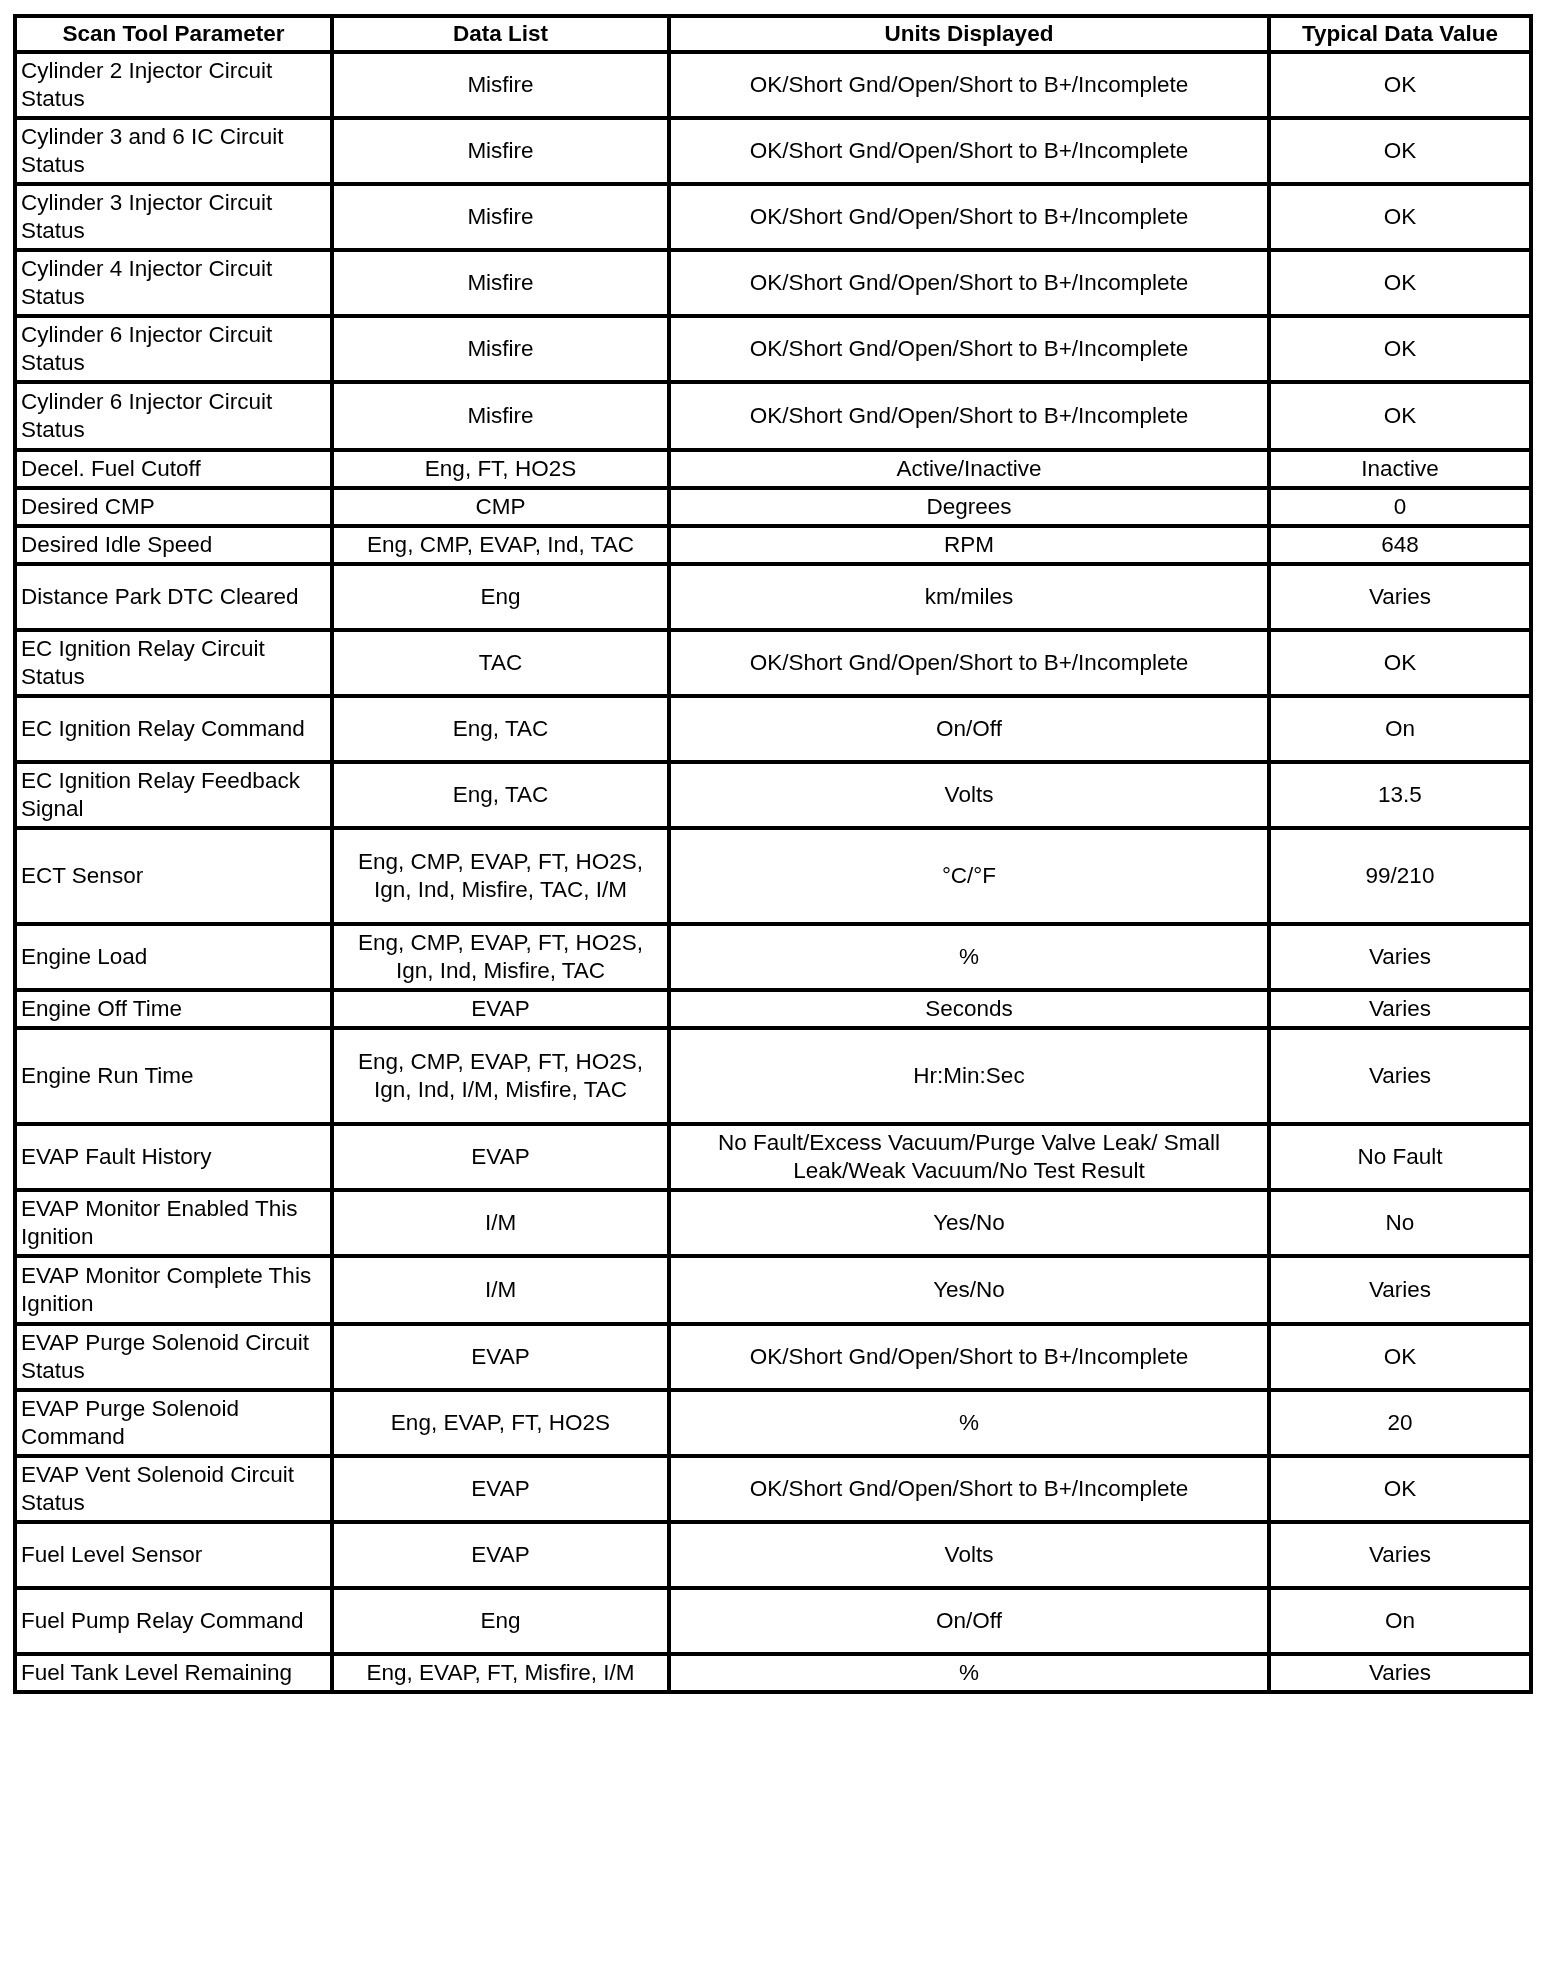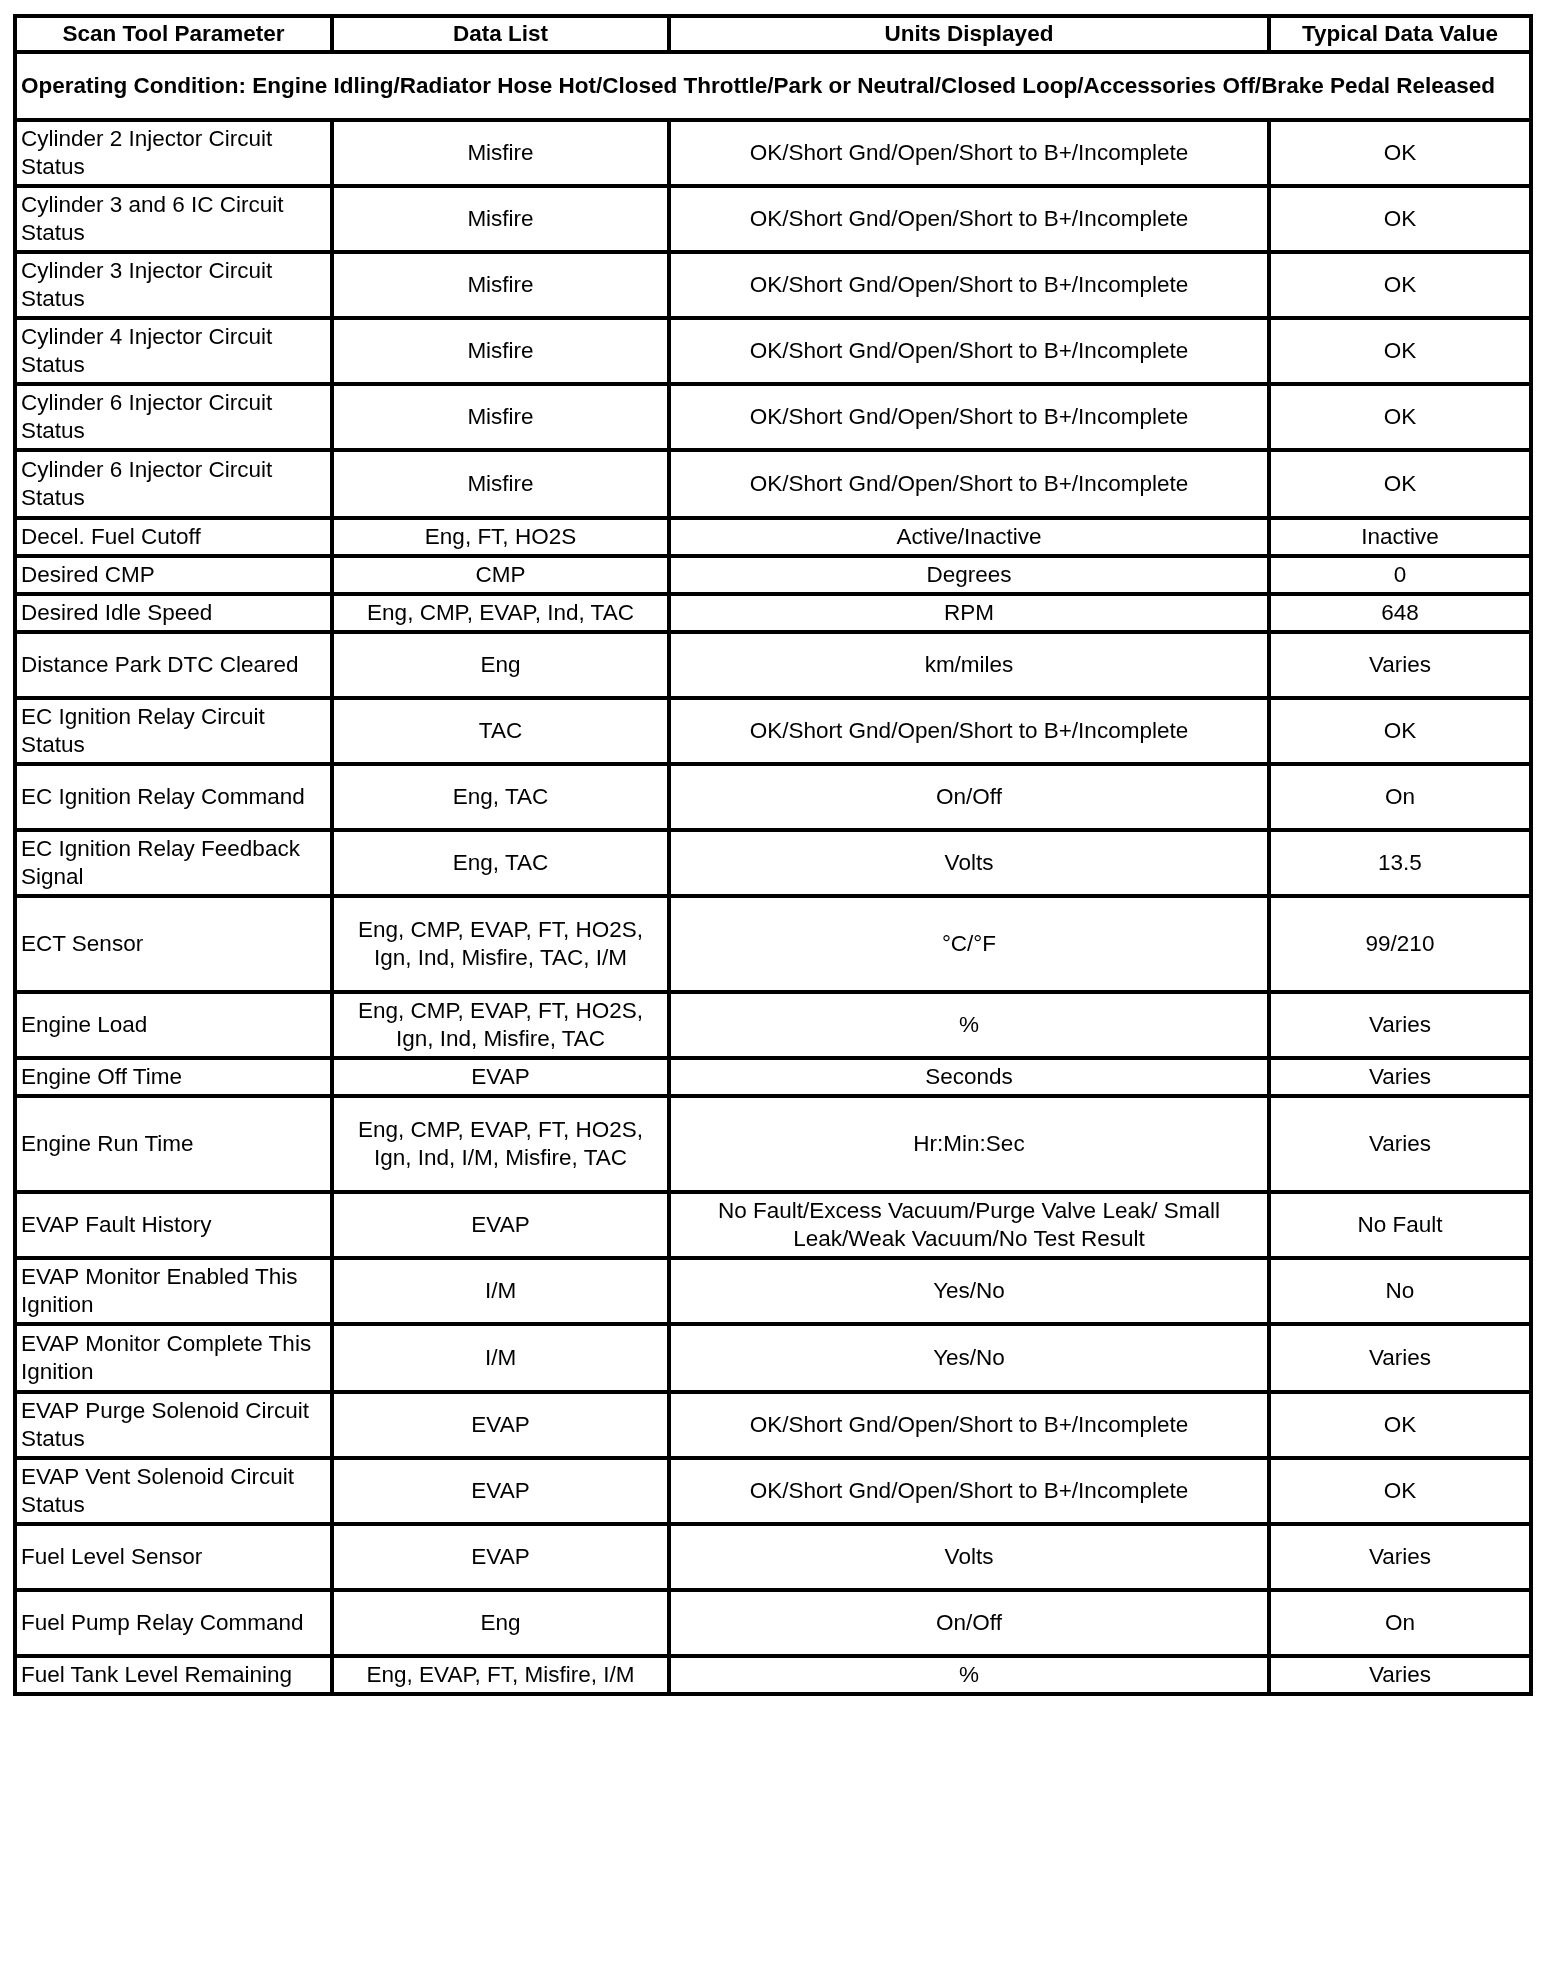--- a/index.html
+++ b/index.html
@@ -40,23 +40,20 @@
   </colgroup>
   <thead>
     <tr>
       <th>Scan Tool Parameter</th>
       <th>Data List</th>
       <th>Units Displayed</th>
       <th>Typical Data Value</th>
     </tr>
   </thead>
   <tbody id="tbody">
-    <tr>
-      <td class="cond" colspan="4">Operating Condition: Engine Idling/Radiator Hose Hot/Closed Throttle/Park or Neutral/Closed Loop/Accessories Off/Brake Pedal Released</td>
-    </tr>
   <tr style="height: 66px;">
         <td class="param">Cylinder 2 Injector Circuit Status</td>
         <td class="center">Misfire</td>
         <td class="center">OK/Short Gnd/Open/Short to B+/Incomplete</td>
         <td class="center">OK</td>
       </tr>
       <tr style="height: 66px;">
         <td class="param">Cylinder 3 and 6 IC Circuit Status</td>
         <td class="center">Misfire</td>
         <td class="center">OK/Short Gnd/Open/Short to B+/Incomplete</td>
@@ -170,20 +167,26 @@
         <td class="center">Yes/No</td>
         <td class="center">Varies</td>
       </tr>
       <tr style="height: 66px;">
         <td class="param">EVAP Purge Solenoid Circuit Status</td>
         <td class="center">EVAP</td>
         <td class="center">OK/Short Gnd/Open/Short to B+/Incomplete</td>
         <td class="center">OK</td>
       </tr>
       <tr style="height: 66px;">
+        <td class="param">EVAP Purge Solenoid Command</td>
+        <td class="center">Eng, EVAP, FT, HO2S</td>
+        <td class="center">%</td>
+        <td class="center">20</td>
+      </tr>
+      <tr style="height: 66px;">
         <td class="param">EVAP Vent Solenoid Circuit Status</td>
         <td class="center">EVAP</td>
         <td class="center">OK/Short Gnd/Open/Short to B+/Incomplete</td>
         <td class="center">OK</td>
       </tr>
       <tr style="height: 66px;">
         <td class="param">Fuel Level Sensor</td>
         <td class="center">EVAP</td>
         <td class="center">Volts</td>
         <td class="center">Varies</td>

